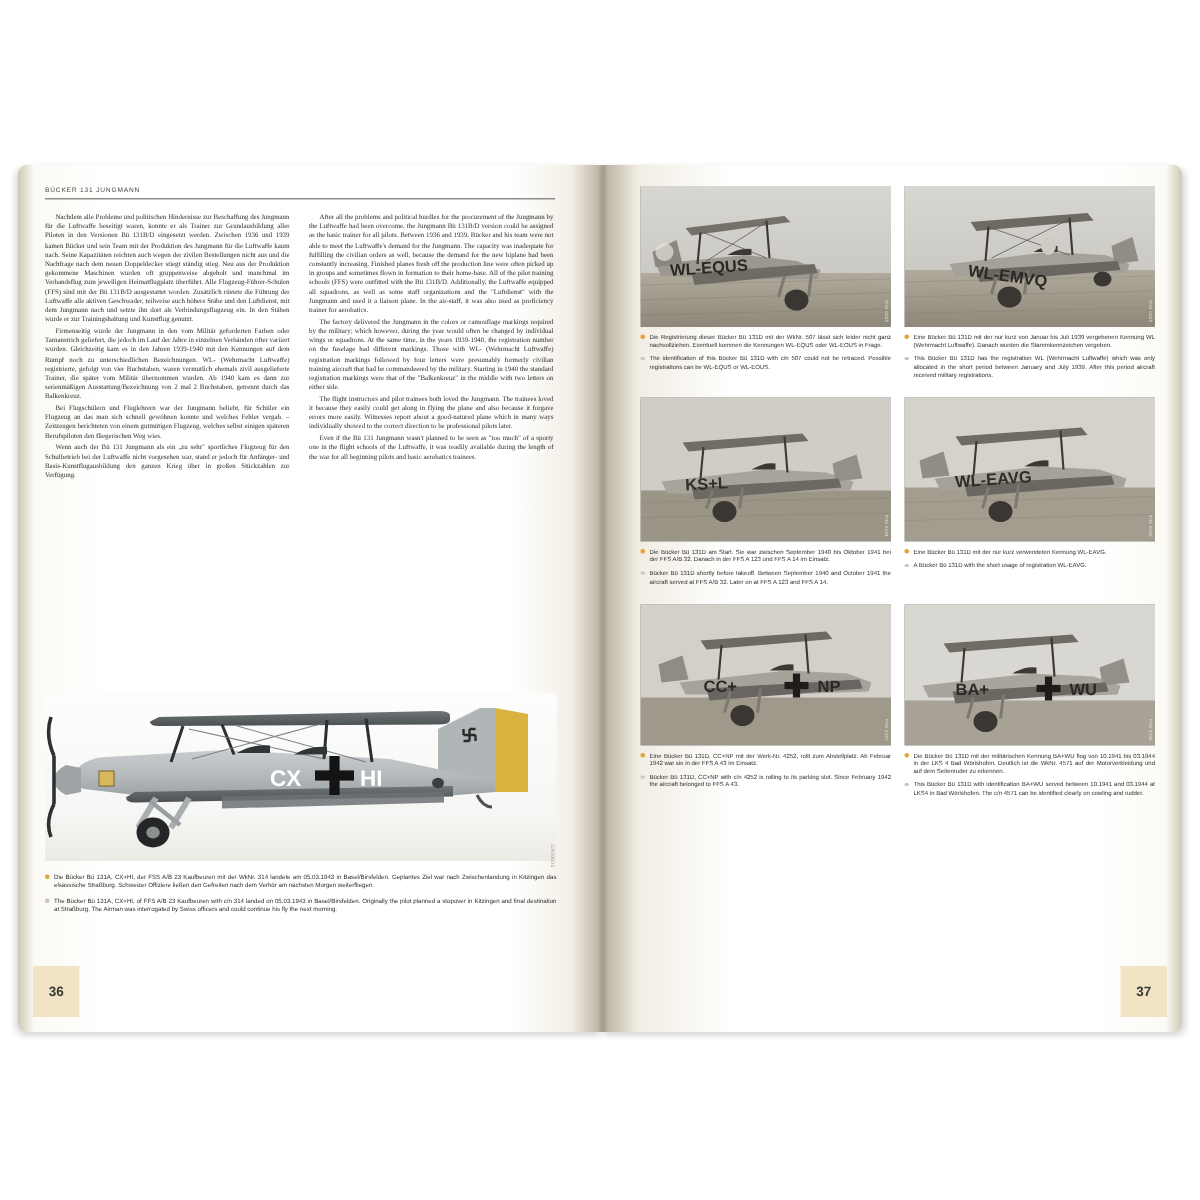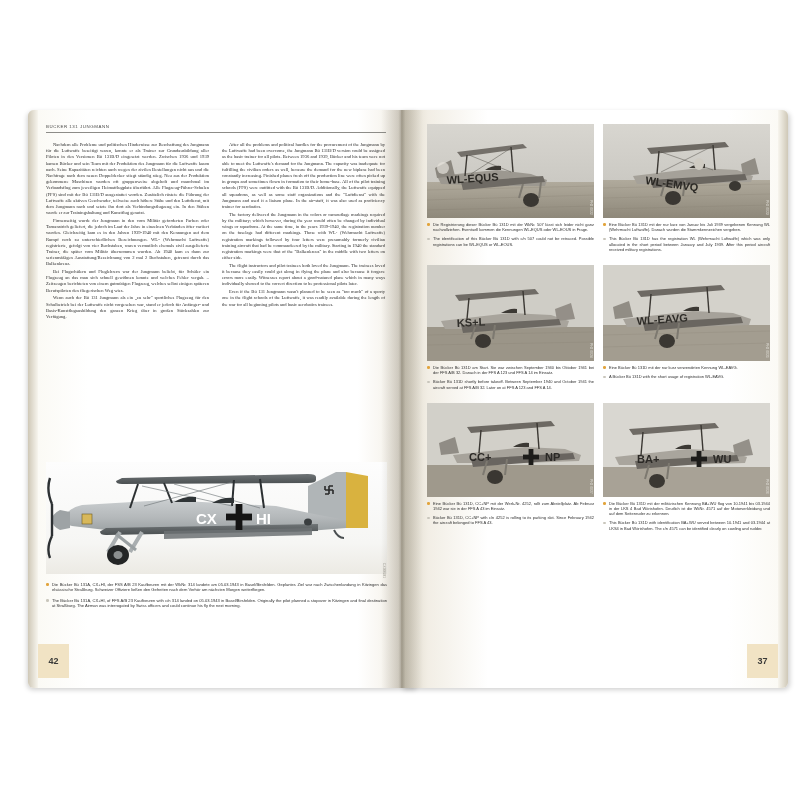--- a/index.html
+++ b/index.html
@@ -9,21 +9,21 @@
 
   
   .book{
     position:absolute;left:12px;top:110px;width:776px;height:578px;
   }
   .page{
     position:absolute;top:0;height:578px;background:#fdfcf8;
     box-sizing:border-box;
   }
   .page.left{
-    left:16px;width:389px;
+    left:0;width:389px;
     background:linear-gradient(to right,#e7e2d6 0px,#fbfaf5 10px,#ffffff 60px,#ffffff 330px,#f3efe6 370px,#ded8c9 389px);
     border-radius:6px 0 0 6px;
     box-shadow:-1px 2px 5px rgba(0,0,0,.18);
   }
   .page.right{
     left:389px;width:387px;
     background:linear-gradient(to left,#e7e2d6 0px,#fbfaf5 10px,#ffffff 60px,#ffffff 300px,#f2eee5 360px,#d9d3c4 387px);
     border-radius:0 6px 6px 0;
     box-shadow:2px 2px 5px rgba(0,0,0,.18);
   }
@@ -199,21 +199,21 @@
         </div>
         <div class="sidecode">CX00601</div>
       </div>
 
       <div class="caps">
         <div class="cap de">Die Bücker Bü 131A, CX+HI, der FSS A/B 23 Kaufbeuren mit der WkNr. 314 landete am 05.03.1943 in Basel/Birsfelden. Geplantes Ziel war nach Zwischenlandung in Kitzingen das elsässische Straßburg. Schweizer Offiziere ließen den Gefreiten nach dem Verhör am nächsten Morgen weiterfliegen.</div>
         <div class="cap en">The Bücker Bü 131A, CX+HI, of FFS A/B 23 Kaufbeuren with c/n 314 landed on 05.03.1943 in Basel/Birsfelden. Originally the pilot planned a stopover in Kitzingen and final destination at Straßburg. The Airman was interrogated by Swiss officers and could continue his fly the next morning.</div>
       </div>
 
       <div class="folio l">
-        <span>42</span>
+        <span>36</span>
       </div>
     </div>
 
     <div class="page right">
       <div class="pagecurl-r"></div>
 
       <div class="rp-inner">
         <div class="photo-grid">
 
           <div class="prow">

